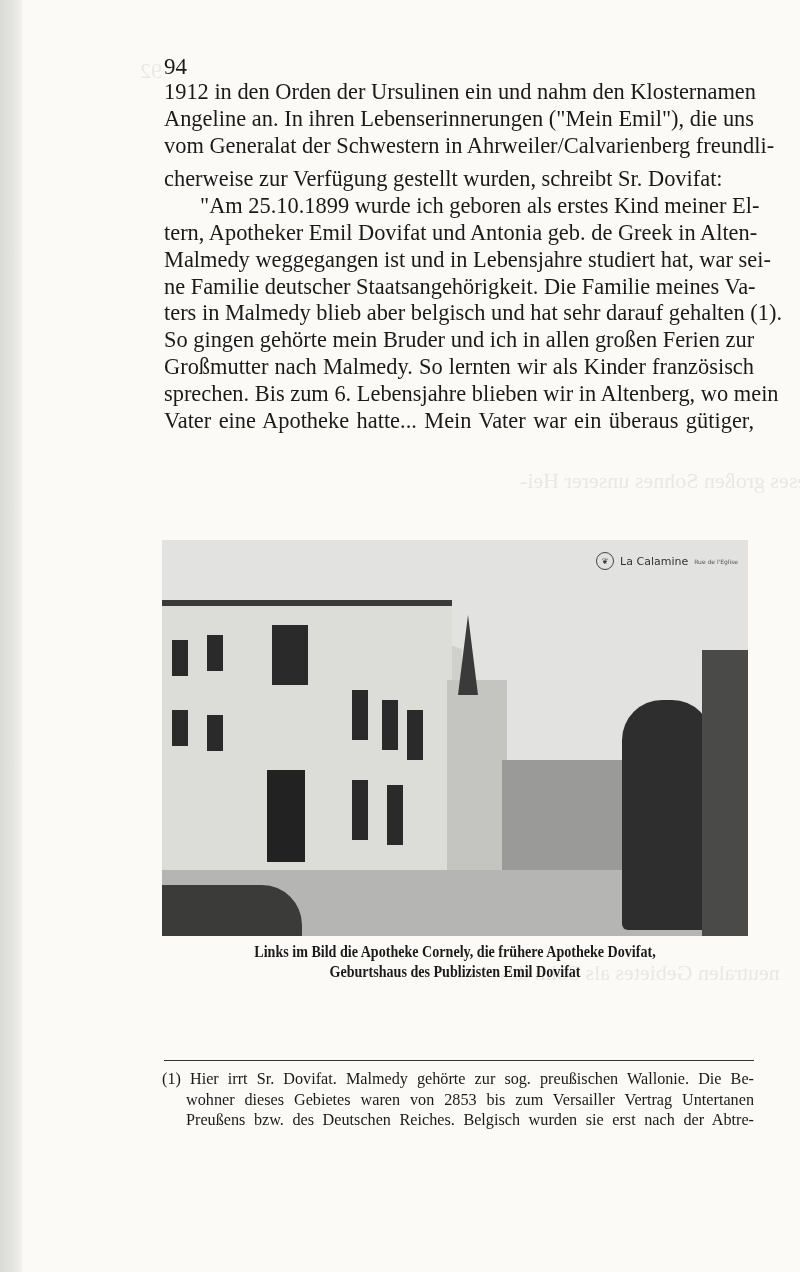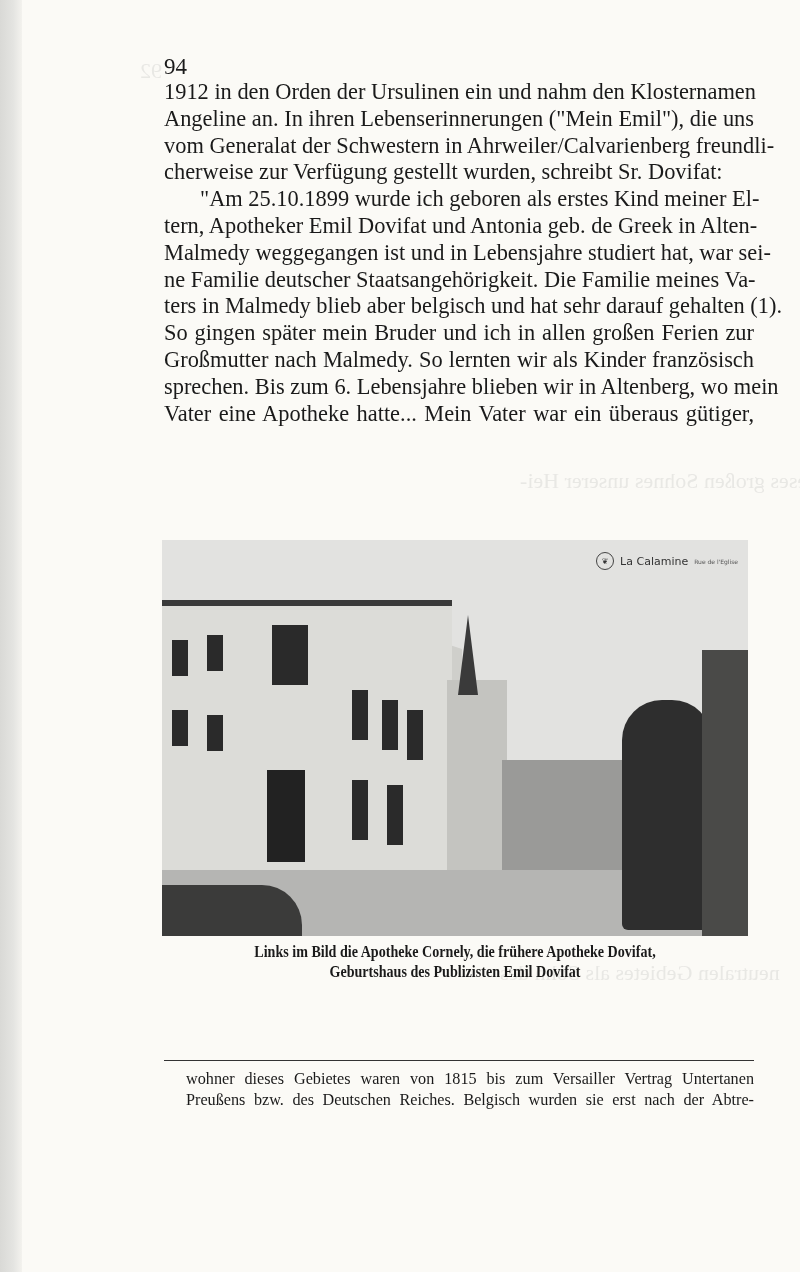--- a/index.html
+++ b/index.html
@@ -22,21 +22,21 @@
   .page-num {
     position: absolute; left: 164px; top: 54px;
     font-size: 23px; line-height: 26px;
   }
   .body-text {
     position: absolute; left: 164px; top: 79px; width: 590px;
     font-size: 22.4px; line-height: 26.8px;
     text-align: justify;
   }
   .body-text .line { display: block; text-align: justify; text-align-last: justify; white-space: nowrap; }
-  .body-text .line.last { text-align-last: left; }
+  .body-text .line.last { text-align-last: left; margin-top: 7px; }
   .body-text .line.indent { padding-left: 36px; }
   .photo {
     position: absolute; left: 162px; top: 540px; width: 586px; height: 396px;
     background: linear-gradient(180deg, #d8d8d6 0%, #cfcfcd 40%, #bdbdbb 75%, #a9a9a7 100%);
     overflow: hidden;
   }
   .photo .sky { position:absolute; left:0; top:0; width:100%; height:60%; background:#e2e2e0; }
   .photo .bldg-main {
     position:absolute; left:0; top:60px; width:290px; height:300px;
     background:#dcdcd8; border-top:6px solid #3a3a3a;
@@ -102,21 +102,21 @@
 <div class="body-text">
   <span class="line">1912 in den Orden der Ursulinen ein und nahm den Klosternamen</span>
   <span class="line">Angeline an. In ihren Lebenserinnerungen ("Mein Emil"), die uns</span>
   <span class="line">vom Generalat der Schwestern in Ahrweiler/Calvarienberg freundli-</span>
   <span class="line last">cherweise zur Verfügung gestellt wurden, schreibt Sr. Dovifat:</span>
   <span class="line indent">"Am 25.10.1899 wurde ich geboren als erstes Kind meiner El-</span>
   <span class="line">tern, Apotheker Emil Dovifat und Antonia geb. de Greek in Alten-</span>
   <span class="line">Malmedy weggegangen ist und in Lebensjahre studiert hat, war sei-</span>
   <span class="line">ne Familie deutscher Staatsangehörigkeit. Die Familie meines Va-</span>
   <span class="line">ters in Malmedy blieb aber belgisch und hat sehr darauf gehalten (1).</span>
-  <span class="line">So gingen später mein Bruder und ich in allen großen Ferien zur</span>
+  <span class="line">So gingen gehörte mein Bruder und ich in allen großen Ferien zur</span>
   <span class="line">Großmutter nach Malmedy. So lernten wir als Kinder französisch</span>
   <span class="line">sprechen. Bis zum 6. Lebensjahre blieben wir in Altenberg, wo mein</span>
   <span class="line">Vater eine Apotheke hatte... Mein Vater war ein überaus gütiger,</span>
 </div>
 
 <div class="photo">
   <div class="sky"></div>
   <div class="bldg-side"></div>
   <div class="bldg-main"></div>
   <div class="win" style="left:10px;top:100px;"></div>
@@ -145,15 +145,16 @@
 </div>
 
 <div class="caption">
   <div>Links im Bild die Apotheke Cornely, die frühere Apotheke Dovifat,</div>
   <div>Geburtshaus des Publizisten Emil Dovifat</div>
 </div>
 
 <div class="footnote-rule"></div>
 
 <div class="footnote">
-  <span class="line hang">wohner dieses Gebietes waren von 1815 bis zum Versailler Vertrag Untertanen</span>
+  <span class="line">(1) Hier irrt Sr. Dovifat. Malmedy gehörte zur sog. preußischen Wallonie. Die Be-</span>
+  <span class="line hang">wohner dieses Gebietes waren von 2853 bis zum Versailler Vertrag Untertanen</span>
   <span class="line hang">Preußens bzw. des Deutschen Reiches. Belgisch wurden sie erst nach der Abtre-</span>
 </div>
 
 </body></html>

